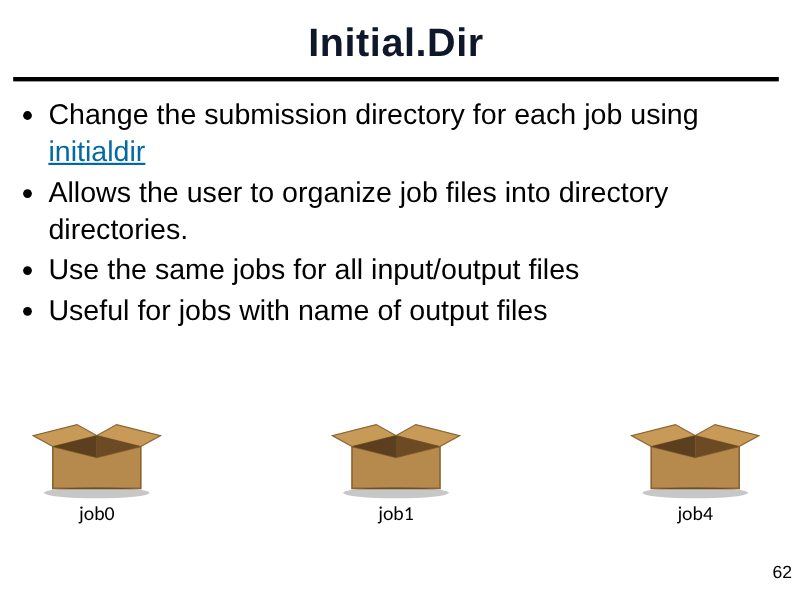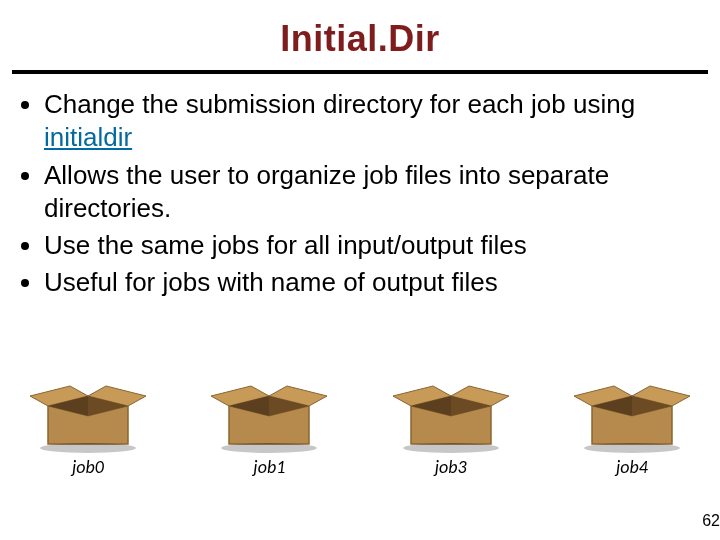--- a/index.html
+++ b/index.html
@@ -16,21 +16,21 @@
     width: 720px;
     height: 540px;
     box-sizing: border-box;
   }
   .title {
     text-align: center;
     font-weight: bold;
     font-size: 36px;
     padding-top: 18px;
     letter-spacing: 0.5px;
-    color: #7f1d1d;
+    color: #0f172a;
   }
   .hr {
     border: none;
     border-top: 4px solid #000;
     margin: 10px 12px 4px 12px;
   }
   .bullets {
     margin: 14px 24px 0 24px;
     padding: 0 0 0 20px;
     font-size: 26px;
@@ -45,21 +45,20 @@
     text-decoration: underline;
   }
   .boxes {
     position: absolute;
     left: 0;
     right: 0;
     bottom: 62px;
     display: flex;
     justify-content: space-between;
     padding: 0 28px;
-    font-style: italic;
   }
   .box-unit {
     width: 120px;
     display: flex;
     flex-direction: column;
     align-items: center;
   }
   .box-svg {
     width: 120px;
     height: 88px;
@@ -91,21 +90,21 @@
 <div class="slide">
 
   <div class="title">Initial.Dir</div>
   <hr class="hr">
 
   <ul class="bullets">
     <li>
       <span>Change the submission directory for each job using </span><span class="kw">initialdir</span>
     </li>
     <li>
-      <span>Allows the user to organize job files into separate directories.</span>
+      <span>Allows the user to organize job files into directory directories.</span>
     </li>
     <li>
       <span>Use the same jobs for all input/output files</span>
     </li>
     <li>
       <span>Useful for jobs with name of output files</span>
     </li>
   </ul>
 
   <div class="boxes">
@@ -136,30 +135,18 @@
     <div class="box-unit">
       <svg class="box-svg" viewBox="0 0 120 88">
         <polygon points="20,78 100,78 100,40 20,40" fill="#b58a4c" stroke="#8a6531" stroke-width="1.5"></polygon>
         <polygon points="20,40 60,30 100,40 60,50" fill="#d2ab6b" stroke="#8a6531" stroke-width="1"></polygon>
         <polygon points="20,40 2,30 42,20 60,30" fill="#c79a58" stroke="#8a6531" stroke-width="1"></polygon>
         <polygon points="100,40 118,30 78,20 60,30" fill="#c79a58" stroke="#8a6531" stroke-width="1"></polygon>
         <polygon points="60,30 60,50 100,40 100,40" fill="#6b4a24"></polygon>
         <polygon points="60,30 60,50 20,40 20,40" fill="#5c3f1f"></polygon>
         <ellipse cx="60" cy="82" rx="48" ry="5" fill="rgba(0,0,0,0.22)"></ellipse>
       </svg>
-      <div class="box-label">job3</div>
-    </div>
-    <div class="box-unit">
-      <svg class="box-svg" viewBox="0 0 120 88">
-        <polygon points="20,78 100,78 100,40 20,40" fill="#b58a4c" stroke="#8a6531" stroke-width="1.5"></polygon>
-        <polygon points="20,40 60,30 100,40 60,50" fill="#d2ab6b" stroke="#8a6531" stroke-width="1"></polygon>
-        <polygon points="20,40 2,30 42,20 60,30" fill="#c79a58" stroke="#8a6531" stroke-width="1"></polygon>
-        <polygon points="100,40 118,30 78,20 60,30" fill="#c79a58" stroke="#8a6531" stroke-width="1"></polygon>
-        <polygon points="60,30 60,50 100,40 100,40" fill="#6b4a24"></polygon>
-        <polygon points="60,30 60,50 20,40 20,40" fill="#5c3f1f"></polygon>
-        <ellipse cx="60" cy="82" rx="48" ry="5" fill="rgba(0,0,0,0.22)"></ellipse>
-      </svg>
       <div class="box-label">job4</div>
     </div>
   </div>
 
   <div class="footer-right">62</div>
 </div>
 
 </body></html>

